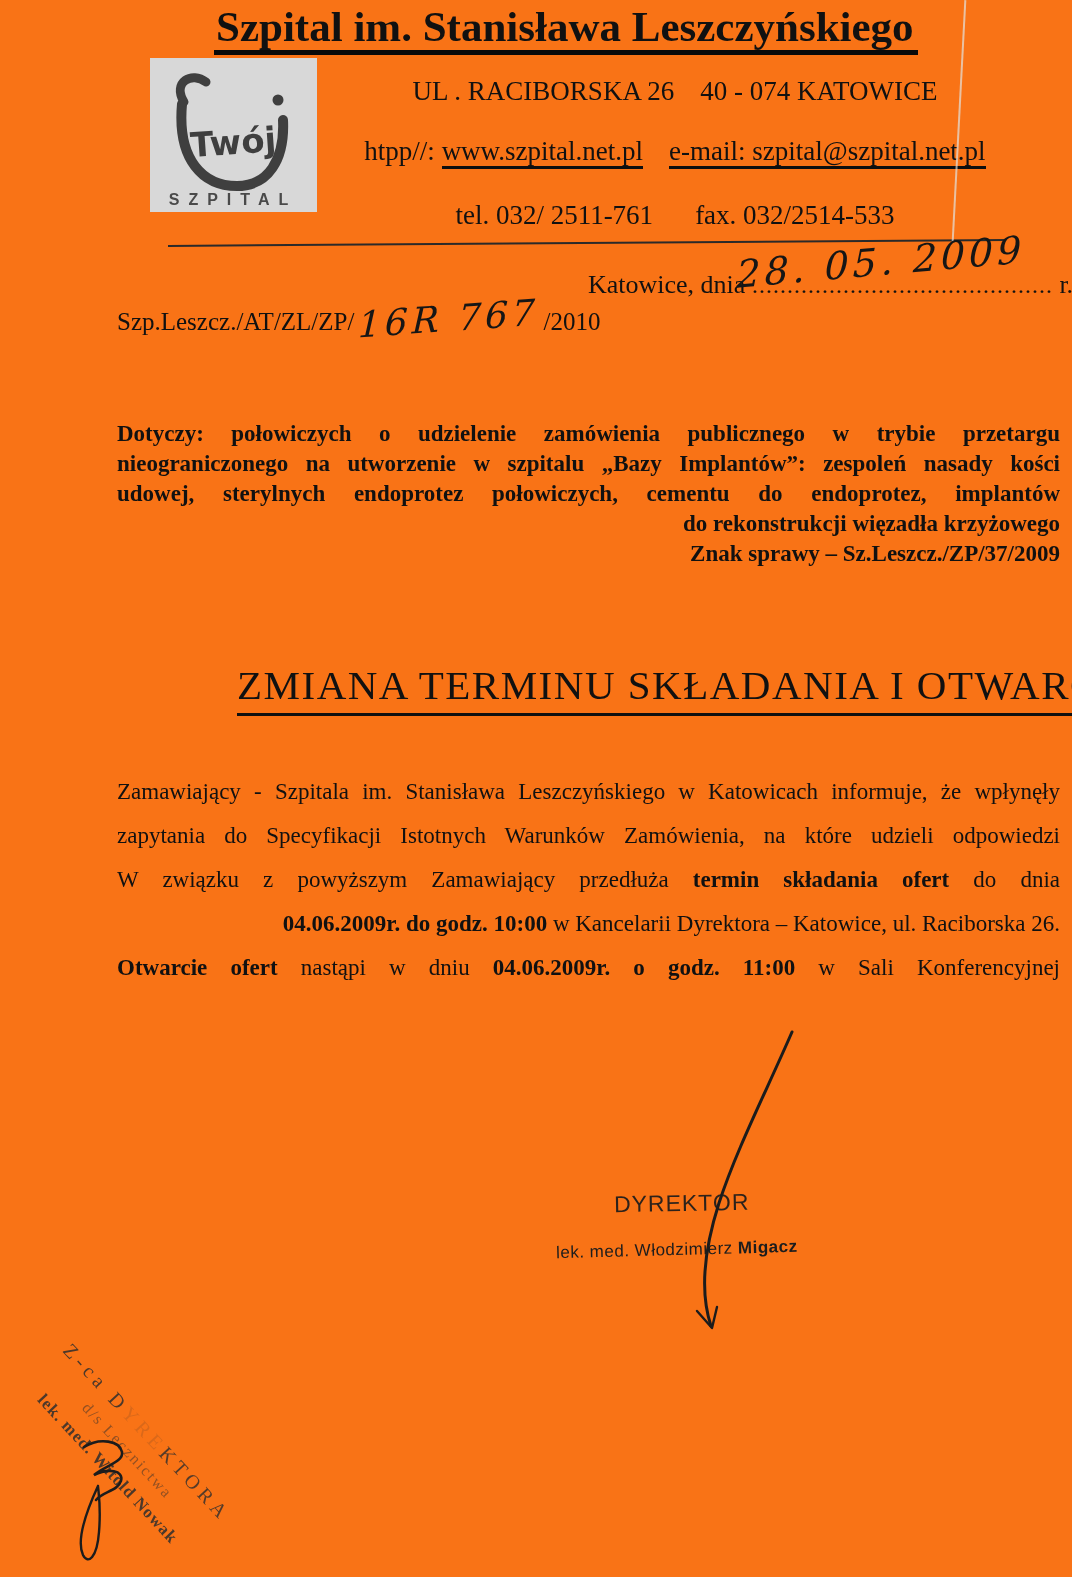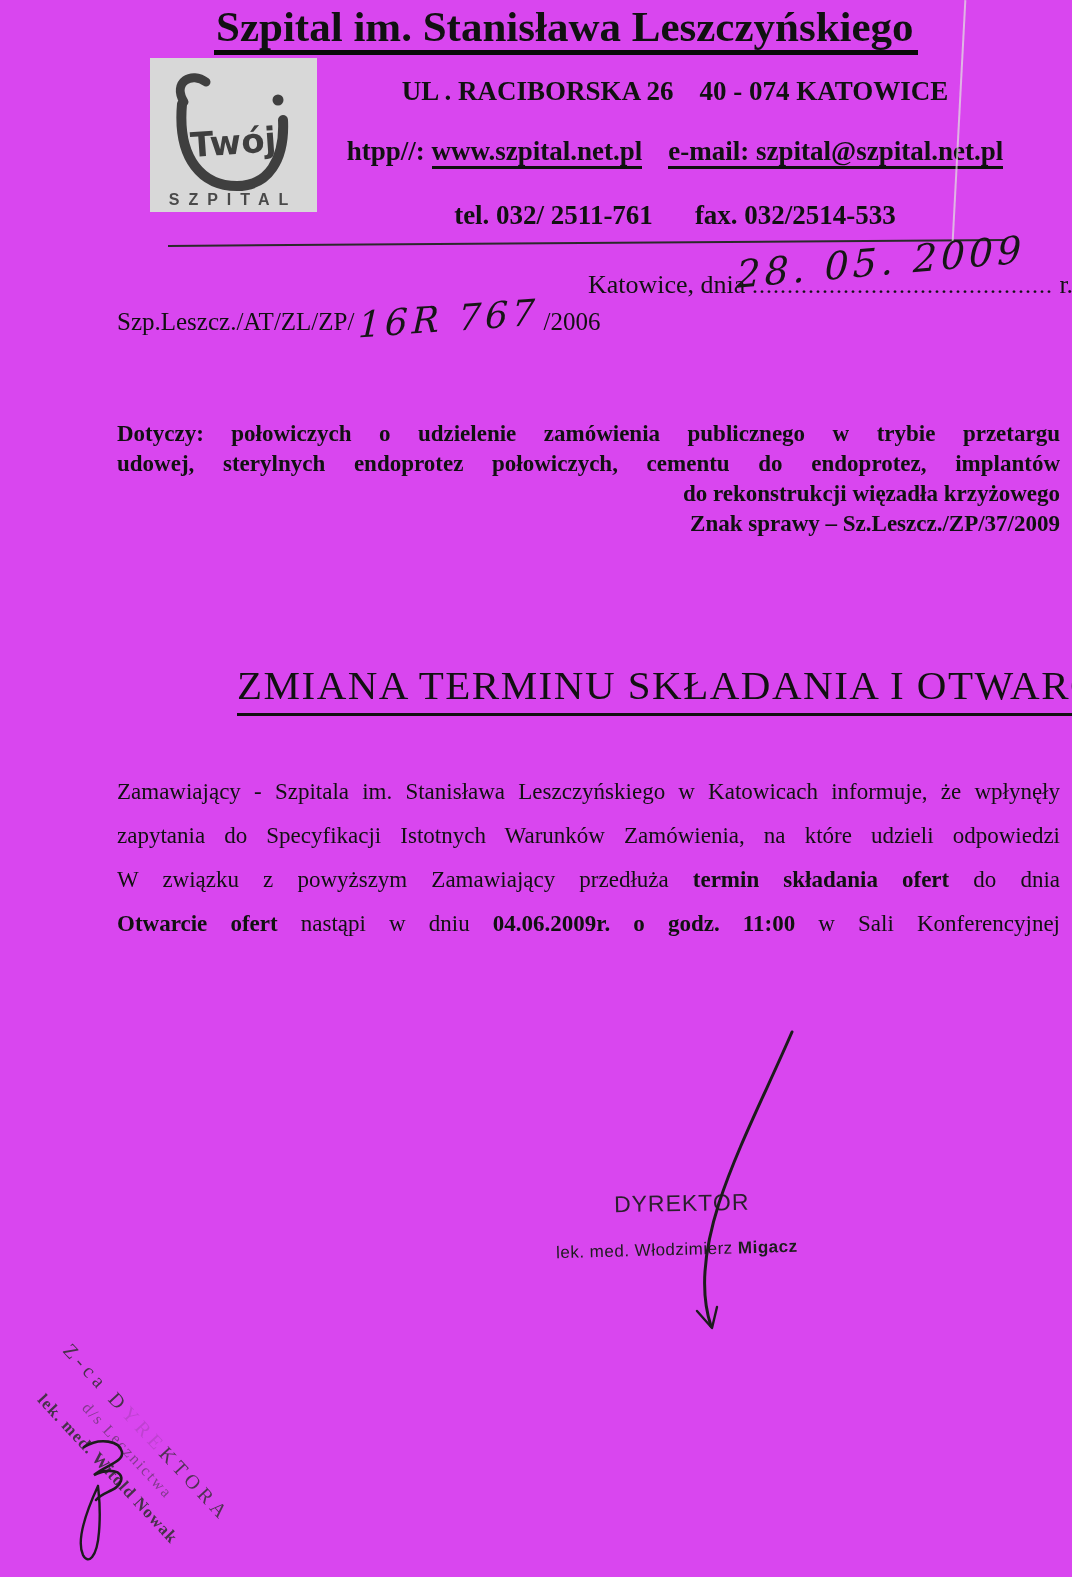--- a/index.html
+++ b/index.html
@@ -1,36 +1,36 @@
 <!DOCTYPE html>
 <html><head>
 <meta charset="utf-8">
 <style>
   html,body{margin:0;padding:0;background:#9a9a9a;}
   .page{
     position:relative;width:1072px;height:1577px;margin:0 auto;
-    background:#d946ef;overflow:hidden;
+    background:#f97316;overflow:hidden;
     font-family:"Liberation Serif", serif;color:#111;padding-left:17px;
   }
   [data-name]{box-sizing:border-box;}
 
   
   .doc-title{
     position:absolute;left:214px;top:5px;
     font-size:43px;font-weight:bold;line-height:1.02;
     border-bottom:5px solid #0a0a0a;padding:0 4px 1px 2px;
     letter-spacing:0px;white-space:nowrap;
   }
   .logo-box{
     position:absolute;left:150px;top:58px;width:167px;height:154px;
     background:#d8d8d8;
   }
   .hdr-col{
     position:absolute;left:330px;top:66px;width:690px;text-align:center;
-    font-weight:bold;white-space:nowrap;
+    font-weight:normal;white-space:nowrap;
   }
   .hdr-row{font-size:27px;line-height:31px;}
   .hdr-row.r1{margin-top:10px;}
   .hdr-row.r2{margin-top:29px;}
   .hdr-row.r3{margin-top:33px;}
   .gap-md{display:inline-block;width:26px;}
   .gap-lg{display:inline-block;width:42px;}
   .ulink{border-bottom:3px solid #0f0f0f;padding-bottom:0px;}
 
   .divider{
@@ -146,36 +146,38 @@
   <div class="scan-streak" data-name="scan-artifact-streak"></div>
 
   <div class="dateline" data-name="dateline">
     <span data-name="dateline-prefix">Katowice, dnia</span>
     <span class="dots" data-name="dateline-dotted-rule">...........................................</span>
     <span data-name="dateline-suffix">r.</span>
     <span class="hand hand-date" data-name="handwritten-date">28. 05. 2009</span>
   </div>
 
   <div class="refline" data-name="reference-line">
-    <span data-name="reference-prefix">Szp.Leszcz./AT/ZL/ZP/</span><span class="hand hand-ref" data-name="handwritten-reference-number">16R 767</span><span data-name="reference-suffix">/2006</span>
+    <span data-name="reference-prefix">Szp.Leszcz./AT/ZL/ZP/</span><span class="hand hand-ref" data-name="handwritten-reference-number">16R 767</span><span data-name="reference-suffix">/2010</span>
   </div>
 
   <div class="subject" data-name="subject-paragraph">
     <div class="jline" data-name="subject-line-1">Dotyczy: połowiczych o udzielenie zamówienia publicznego w trybie przetargu</div>
+    <div class="jline" data-name="subject-line-2">nieograniczonego na utworzenie w szpitalu „Bazy Implantów”: zespoleń nasady kości</div>
     <div class="jline" data-name="subject-line-3">udowej, sterylnych endoprotez połowiczych, cementu do endoprotez, implantów</div>
     <div class="lline" data-name="subject-line-4">do rekonstrukcji więzadła krzyżowego</div>
     <div class="lline" data-name="case-number-line">Znak sprawy – Sz.Leszcz./ZP/37/2009</div>
   </div>
 
   <div class="heading" data-name="document-heading">ZMIANA TERMINU SKŁADANIA I OTWARCIA OFERT</div>
 
   <div class="body-block" data-name="body-text-block">
     <div class="jline" data-name="body-line-1">Zamawiający - Szpitala im. Stanisława Leszczyńskiego w Katowicach informuje, że wpłynęły</div>
     <div class="jline" data-name="body-line-2">zapytania do Specyfikacji Istotnych Warunków Zamówienia, na które udzieli odpowiedzi</div>
     <div class="jline" data-name="body-line-4"><span>W związku z powyższym Zamawiający przedłuża </span><b>termin składania ofert</b><span> do dnia</span></div>
+    <div class="lline" data-name="body-line-5"><b>04.06.2009r. do godz. 10:00</b><span> w Kancelarii Dyrektora – Katowice, ul. Raciborska 26.</span></div>
     <div class="jline" data-name="body-line-6"><b>Otwarcie ofert</b><span> nastąpi w dniu </span><b>04.06.2009r. o godz. 11:00</b><span> w Sali Konferencyjnej</span></div>
   </div>
 
   <div class="sig-role" data-name="director-title-stamp">DYREKTOR</div>
   <div class="sig-name" data-name="director-name-stamp"><span>lek. med. Włodzimierz </span><b>Migacz</b></div>
 
   <div class="stamp" data-name="deputy-director-stamp">
     <div class="s1" data-name="stamp-role-line">
       <span class="fade-a" data-name="stamp-role-part-a">Z-ca D</span><span class="fade-b" data-name="stamp-role-part-b">YRE</span><span class="fade-c" data-name="stamp-role-part-c">KTORA</span>
     </div>

